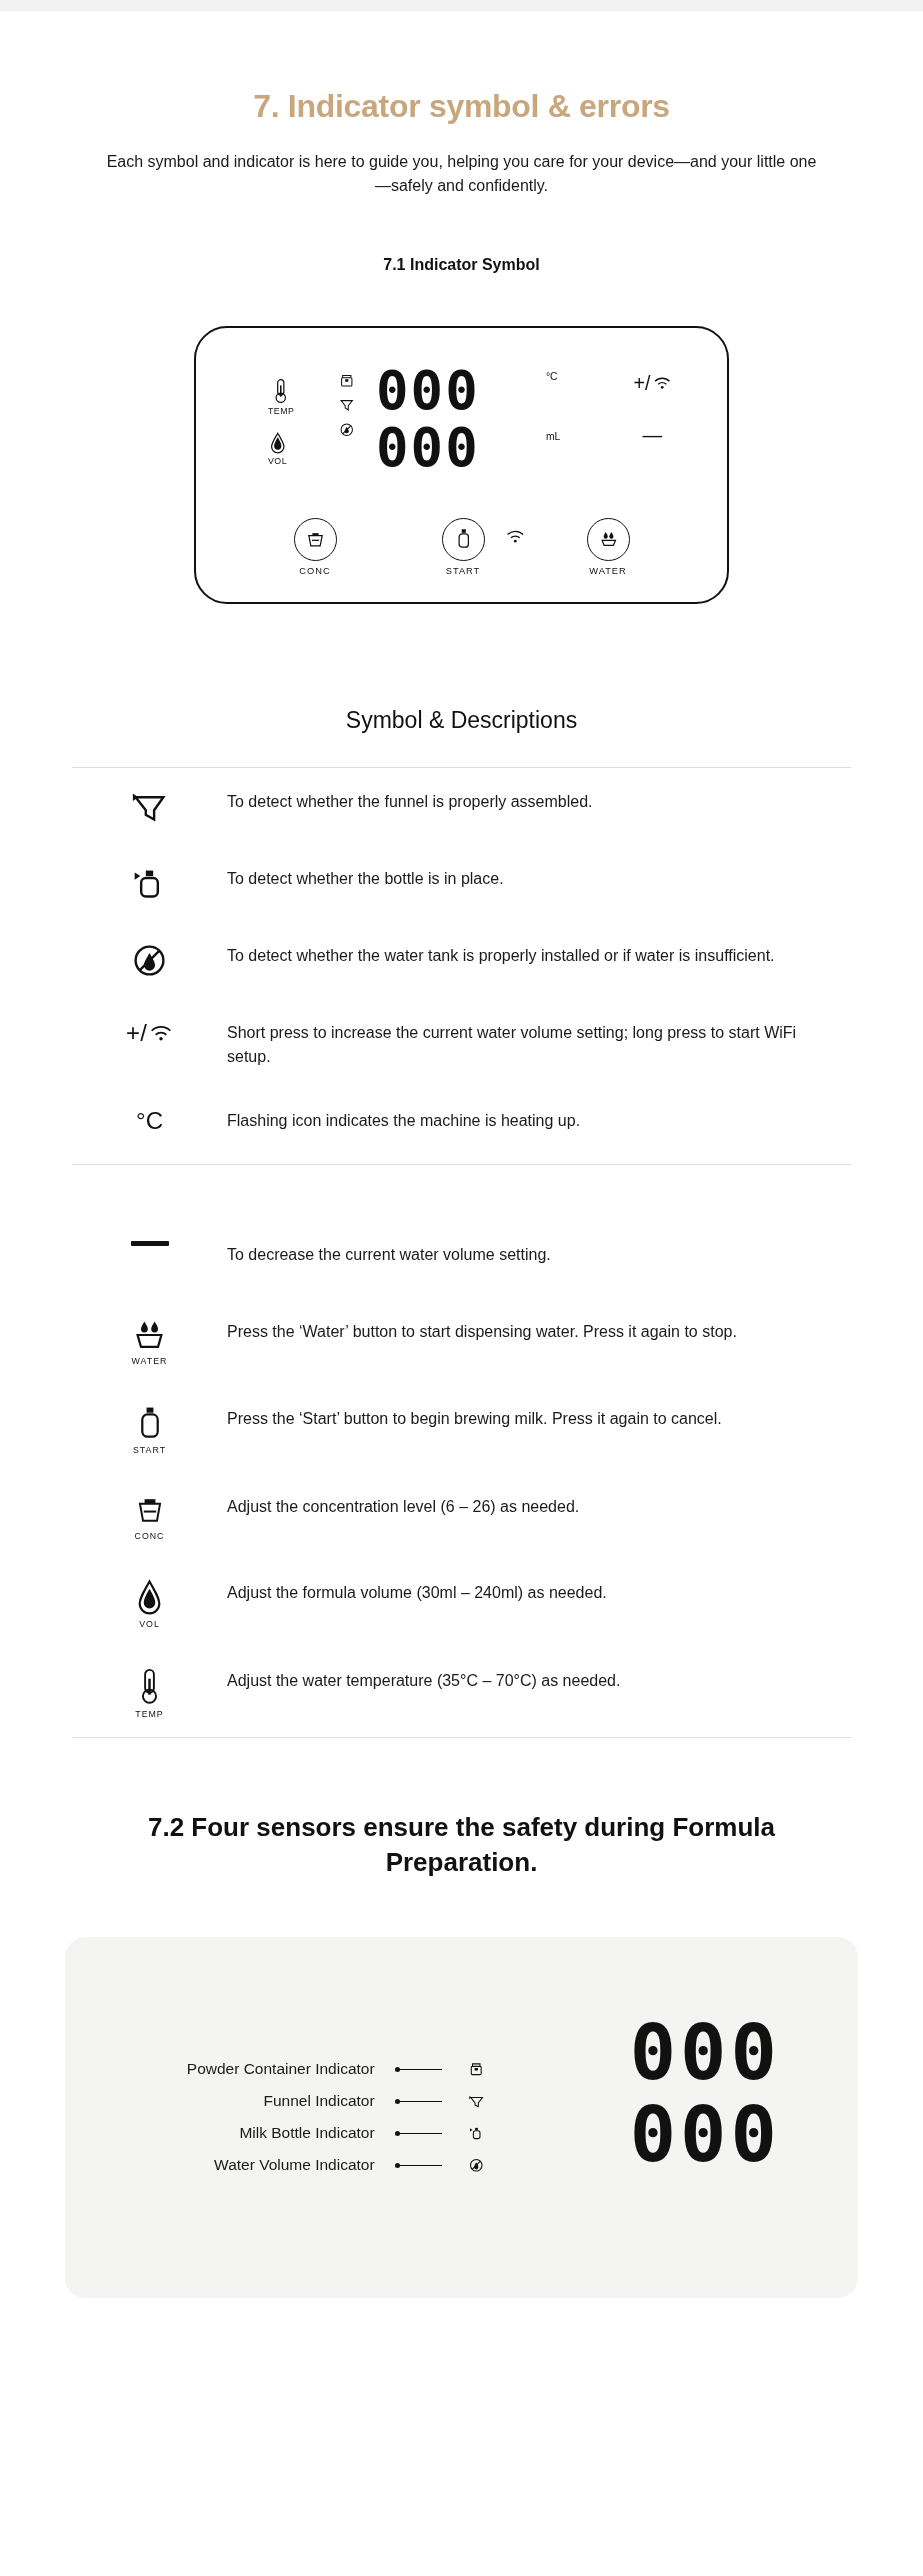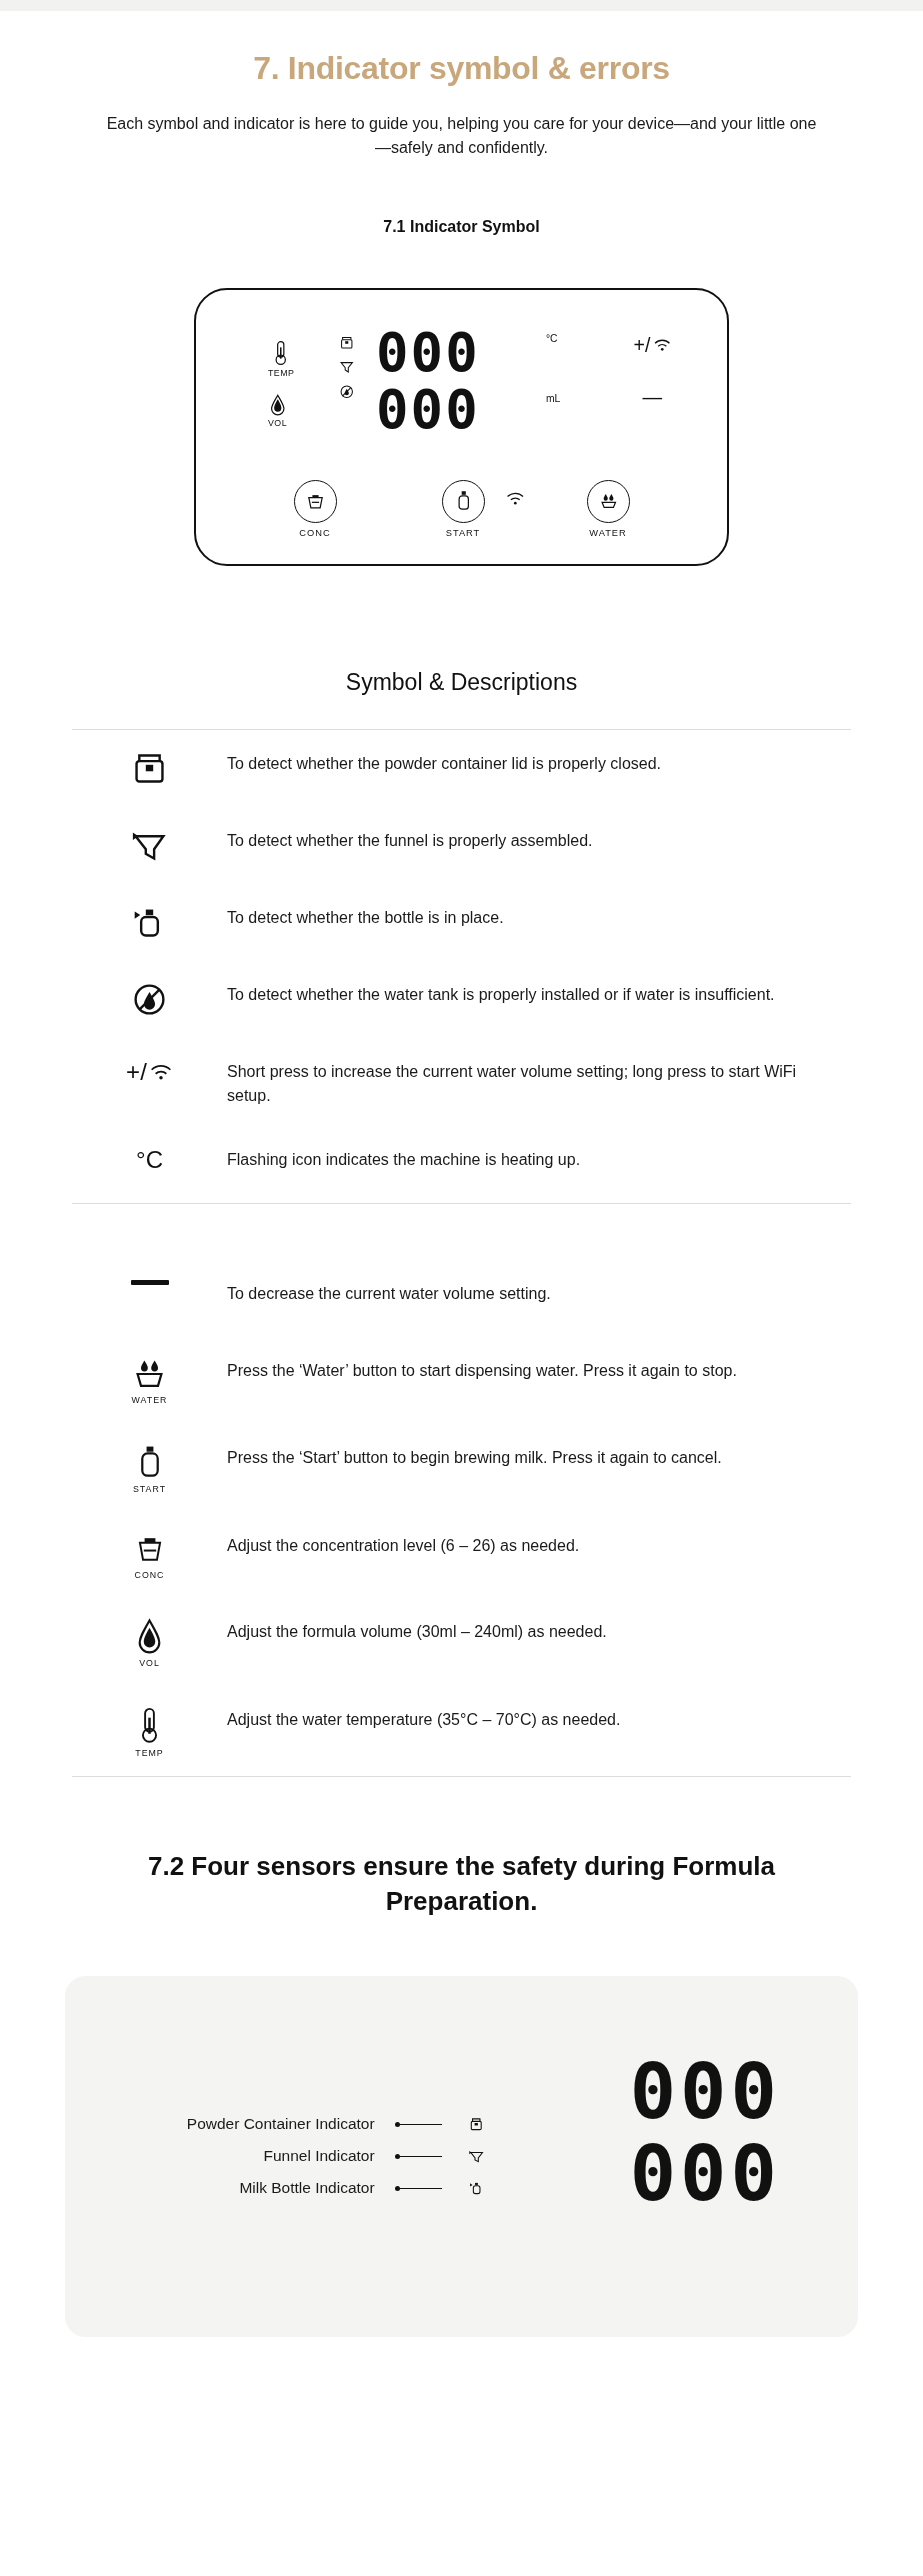--- a/index.html
+++ b/index.html
@@ -30,21 +30,21 @@
     background: #f2f2f0;
   }
 
   
   .sec-title {
     text-align: center;
     color: #c9a77c;
     font-size: 32px;
     font-weight: 700;
     letter-spacing: -0.3px;
-    margin: 29px 0 0 0;
+    margin: 67px 0 0 0;
   }
   .sec-sub {
     text-align: center;
     color: #1a1a1a;
     font-size: 16px;
     line-height: 1.5;
     margin: 25px auto 0 auto;
     max-width: 721px;
     font-weight: 400;
   }
@@ -383,30 +383,20 @@
       </div>
       <div class="btn-label" style="left:376px; top:238px;">WATER</div>
 
     </div>
   </div>
 
   <h3 class="sd-title">Symbol &amp; Descriptions</h3>
 
   <div class="sd-table">
 
-    <div class="sd-row">
-      <div class="sd-icon">
-        <svg width="37" height="37" viewBox="0 0 40 40">
-          <rect x="6" y="12" width="28" height="22" rx="3" fill="none" stroke="#111" stroke-width="2.6"></rect>
-          <path d="M9 12 L9 6 L31 6 L31 12" fill="none" stroke="#111" stroke-width="2.6"></path>
-          <rect x="16" y="16" width="8" height="7" fill="#111"></rect>
-        </svg>
-      </div>
-      <div class="sd-desc">To detect whether the powder container lid is properly closed.</div>
-    </div>
 
     <div class="sd-row">
       <div class="sd-icon">
         <svg width="37" height="37" viewBox="0 0 40 40">
           <path d="M5 10 L35 10 L25 24 L25 34 L16 29 L16 24 Z" fill="none" stroke="#111" stroke-width="2.6"></path>
           <path d="M2 14 L8 10 L2 6 Z" fill="#111"></path>
         </svg>
       </div>
       <div class="sd-desc">To detect whether the funnel is properly assembled.</div>
     </div>
@@ -563,20 +553,31 @@
         <span class="dash"></span>
         <span class="sicon">
           <svg width="16.5" height="16.5" viewBox="0 0 40 40">
             <path d="M17 7 L24 7 L24 12 L17 12 Z" fill="#111"></path>
             <rect x="13" y="14" width="16" height="19" rx="5" fill="none" stroke="#111" stroke-width="2.6"></rect>
             <path d="M5 16 L11 12 L5 8 Z" fill="#111"></path>
           </svg>
         </span>
       </div>
 
+      <div class="sensor-line">
+        <span class="name">Water Volume Indicator</span>
+        <span class="dash"></span>
+        <span class="sicon">
+          <svg width="16.5" height="16.5" viewBox="0 0 40 40">
+            <circle cx="20" cy="20" r="14" fill="none" stroke="#111" stroke-width="2.6"></circle>
+            <line x1="10" y1="30" x2="30" y2="10" stroke="#111" stroke-width="2.6"></line>
+            <path d="M20 13 C16 20, 15 22, 15 25 a5 5 0 0 0 10 0 C25 22, 24 20, 20 13 z" fill="#111"></path>
+          </svg>
+        </span>
+      </div>
 
     </div>
 
     <div class="big-seg">
       <div class="r1">000</div>
       <div class="r2">000</div>
     </div>
   </div>
 
   <div class="bottom-space"></div>

